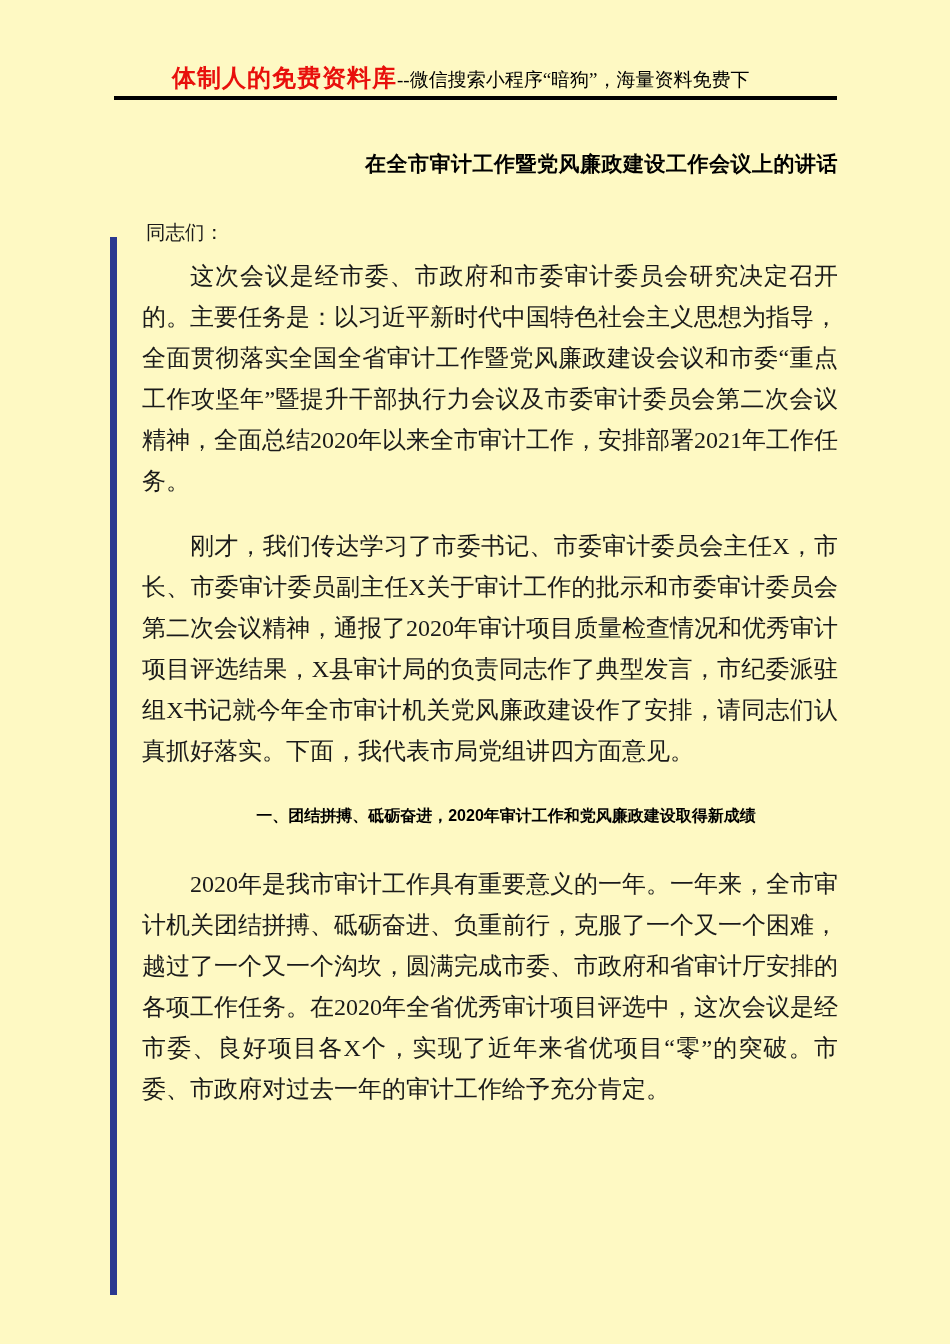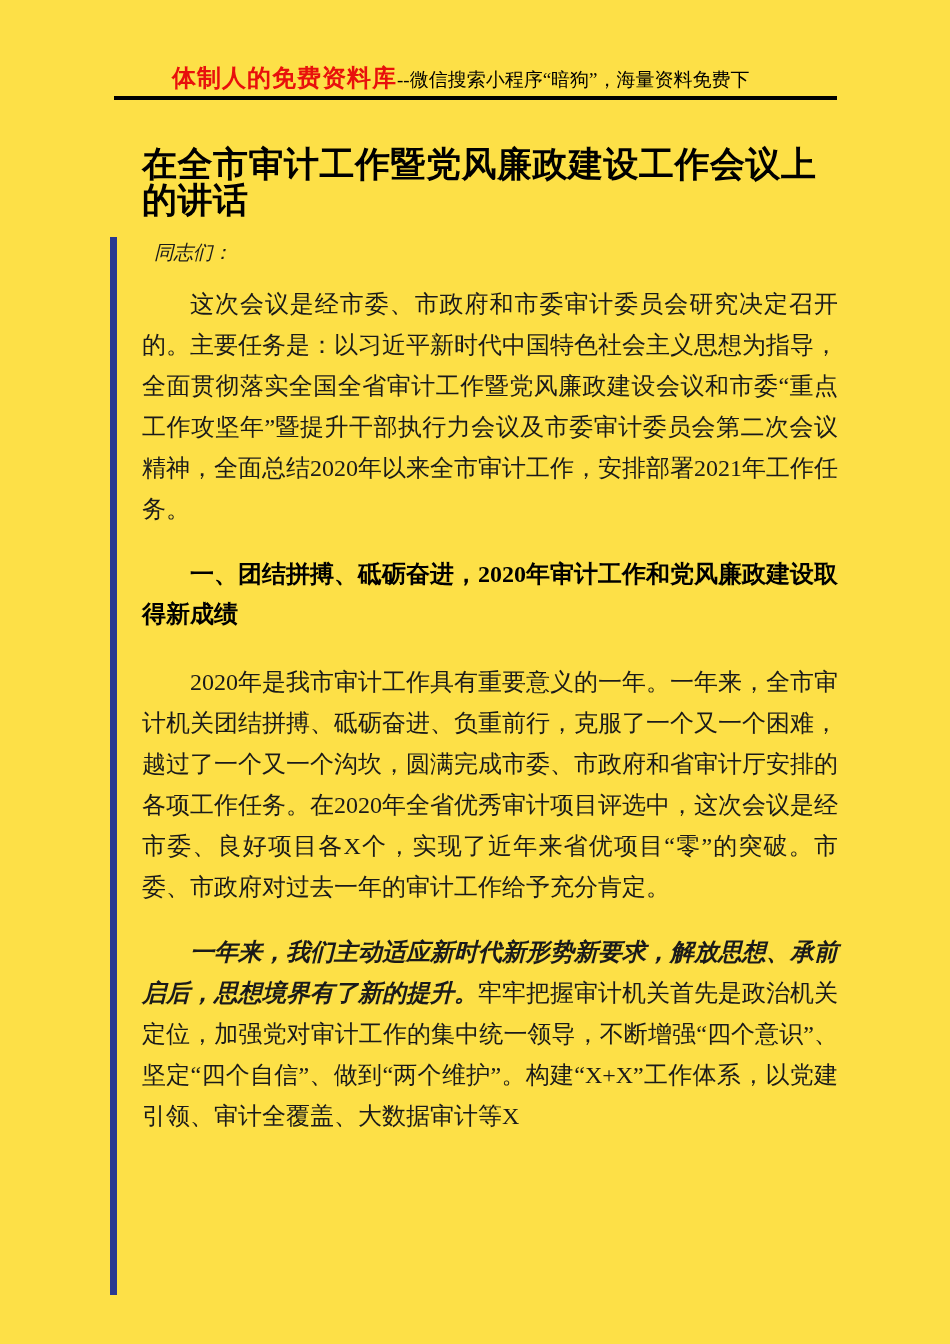--- a/index.html
+++ b/index.html
@@ -6,21 +6,21 @@
   body {
     width: 950px; height: 1344px;
     background: #ffffff;
     font-family: "Liberation Serif", "DejaVu Serif", serif;
     color: #111111;
   }
   .page {
     position: relative;
     width: 950px; height: 1344px;
     overflow: hidden;
-    background: #fde047;
+    background: #fef9c3;
   }
   .header-text {
     position: absolute;
     left: 172px; top: 62px;
     white-space: nowrap;
   }
   .brand {
     font-family: "Liberation Sans", "DejaVu Sans", sans-serif;
     font-weight: bold;
     font-size: 24px;
@@ -43,52 +43,53 @@
     left: 110px; top: 237px;
     width: 7px; height: 1058px;
     background: #2b3990;
   }
   .content {
     position: absolute;
     left: 142px; top: 146px;
     width: 696px;
   }
   .title {
-    margin: 0 0 16px 0;
+    margin: 0 0 32px 0;
     font-family: "Liberation Sans", "DejaVu Sans", sans-serif;
     font-weight: bold;
-    font-size: 35px;
+    font-size: 21px;
     line-height: 36px;
     color: #000000;
     letter-spacing: 0.5px;
+    text-align: right;
   }
   .salutation {
-    margin: 12px;
+    margin: 4px;
     font-size: 19.5px;
     line-height: 38px;
     color: #1a1a1a;
-    font-style: italic;
   }
   p.body {
     margin: 0 0 24px 0;
     font-size: 24px;
     line-height: 41px;
     text-indent: 2em;
     text-align: justify;
     color: #1a1a1a;
   }
   p.lastp { margin-bottom: 0; }
   h2.sec {
     margin: 6px 0 28px 0;
-    font-family: Liberation Serif, serif;
-    font-size: 24px;
+    font-family: Liberation Sans, sans-serif;
+    font-size: 16px;
     line-height: 40px;
     text-indent: 2em;
     font-weight: bold;
     color: #000000;
+    text-align: center;
   }
   .lead {
     font-weight: bold;
     font-style: italic;
   }
 </style>
 </head>
 <body>
 
 <div class="page">
@@ -102,22 +103,22 @@
   <div class="left-bar"></div>
 
   <div class="content">
 
     <h1 class="title">在全市审计工作暨党风廉政建设工作会议上的讲话</h1>
 
     <p class="salutation">同志们：</p>
 
     <p class="body">这次会议是经市委、市政府和市委审计委员会研究决定召开的。主要任务是：以习近平新时代中国特色社会主义思想为指导，全面贯彻落实全国全省审计工作暨党风廉政建设会议和市委“重点工作攻坚年”暨提升干部执行力会议及市委审计委员会第二次会议精神，全面总结2020年以来全市审计工作，安排部署2021年工作任务。</p>
 
+    <p class="body">刚才，我们传达学习了市委书记、市委审计委员会主任X，市长、市委审计委员副主任X关于审计工作的批示和市委审计委员会第二次会议精神，通报了2020年审计项目质量检查情况和优秀审计项目评选结果，X县审计局的负责同志作了典型发言，市纪委派驻组X书记就今年全市审计机关党风廉政建设作了安排，请同志们认真抓好落实。下面，我代表市局党组讲四方面意见。</p>
 
     <h2 class="sec">一、团结拼搏、砥砺奋进，2020年审计工作和党风廉政建设取得新成绩</h2>
 
     <p class="body">2020年是我市审计工作具有重要意义的一年。一年来，全市审计机关团结拼搏、砥砺奋进、负重前行，克服了一个又一个困难，越过了一个又一个沟坎，圆满完成市委、市政府和省审计厅安排的各项工作任务。在2020年全省优秀审计项目评选中，这次会议是经市委、良好项目各X个，实现了近年来省优项目“零”的突破。市委、市政府对过去一年的审计工作给予充分肯定。</p>
 
-    <p class="body lastp"><span class="lead">一年来，我们主动适应新时代新形势新要求，解放思想、承前启后，思想境界有了新的提升。</span><span>牢牢把握审计机关首先是政治机关定位，加强党对审计工作的集中统一领导，不断增强“四个意识”、坚定“四个自信”、做到“两个维护”。构建“X+X”工作体系，以党建引领、审计全覆盖、大数据审计等X</span></p>
 
   </div>
 
 </div>
 
 </body></html>

